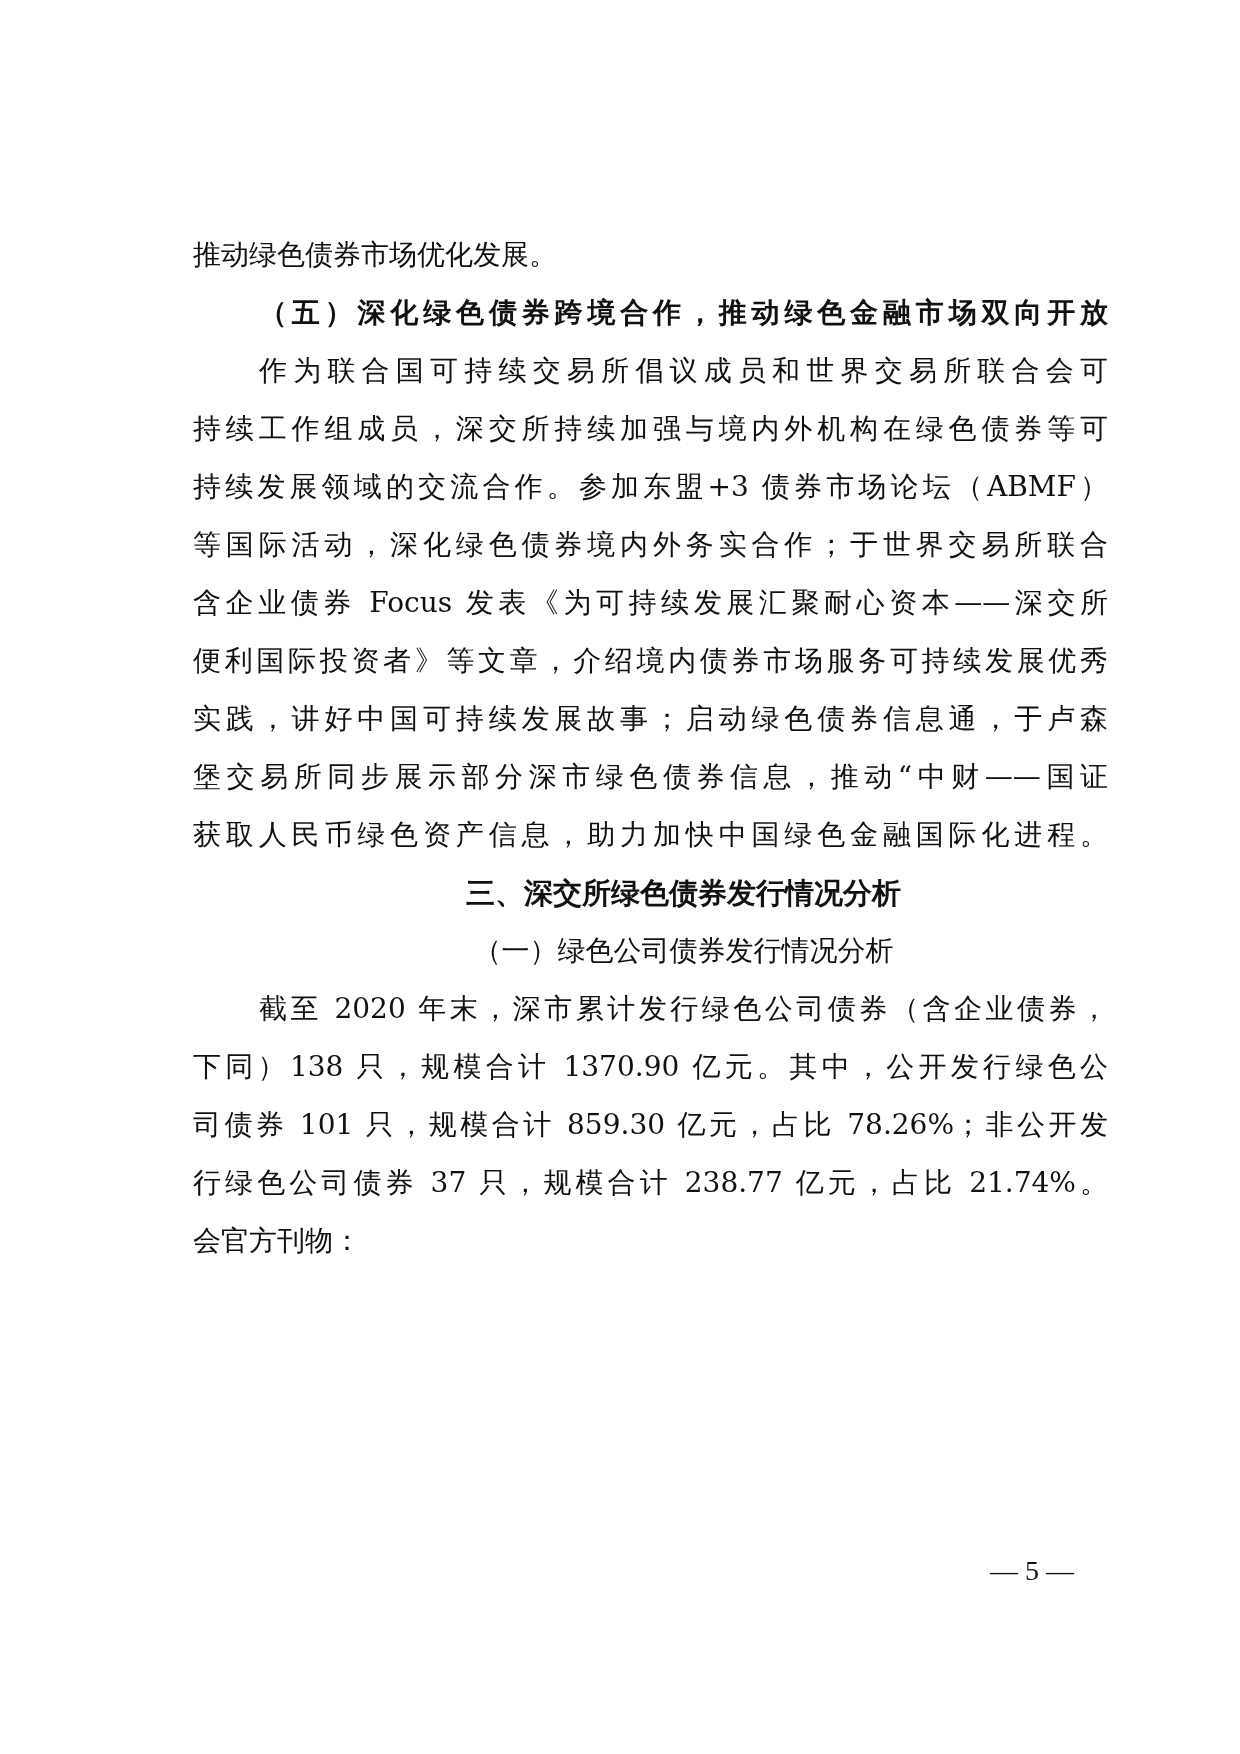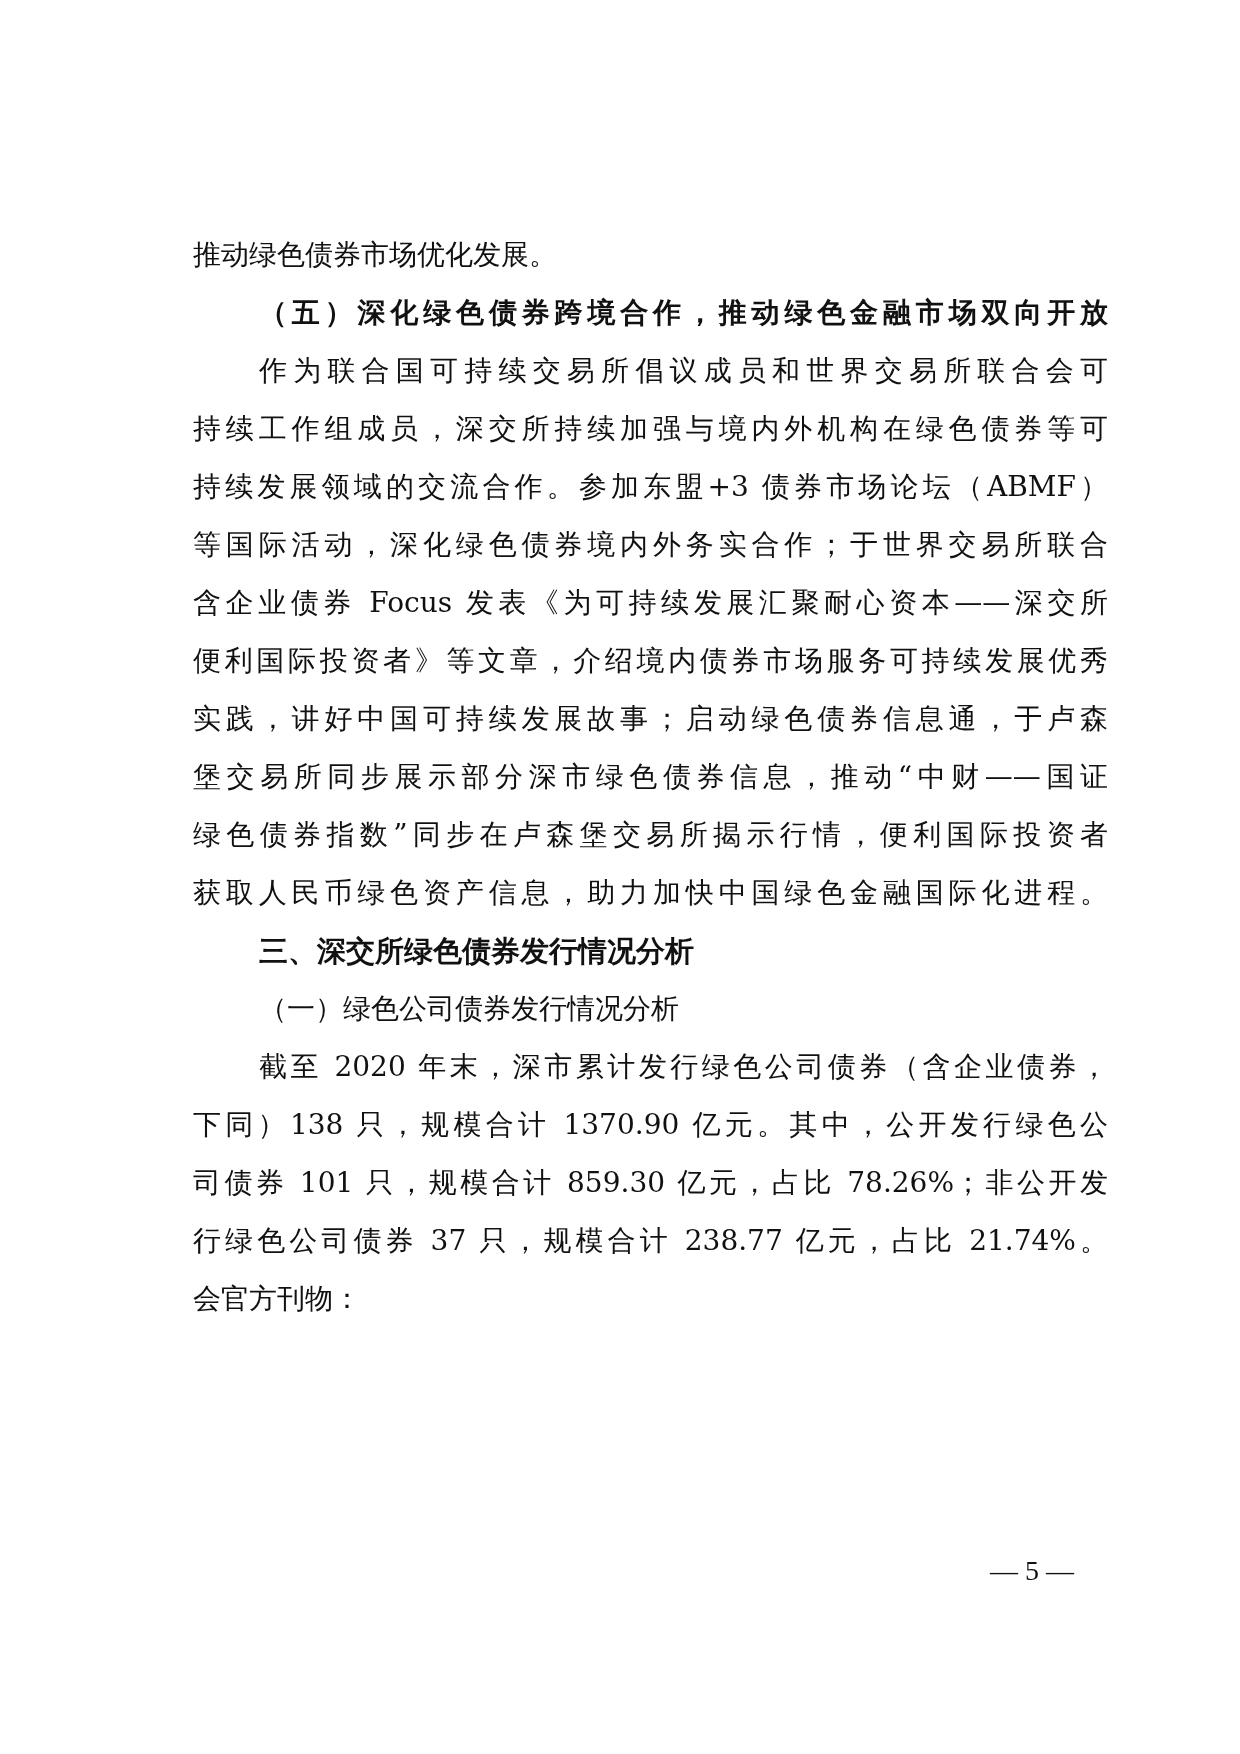--- a/index.html
+++ b/index.html
@@ -38,20 +38,21 @@
       white-space: nowrap;
       overflow: visible;
       letter-spacing: 0;
     }
     .line.full {
       text-align: justify;
       text-align-last: justify;
     }
     .line.indent {
       padding-left: 66px;
+      text-align: center;
     }
     .line.body-font {
       font-family: "DejaVu Serif", "Liberation Serif", serif;
       font-weight: normal;
     }
     .line.subhead-bold {
       font-family: "DejaVu Serif", "Liberation Serif", serif;
       font-weight: bold;
     }
     .line.section-head {
@@ -85,21 +86,20 @@
     <div class="line body-font">推动绿色债券市场优化发展。</div>
     <div class="line subhead-bold indent full">（五）深化绿色债券跨境合作，推动绿色金融市场双向开放</div>
     <div class="line body-font indent full">作为联合国可持续交易所倡议成员和世界交易所联合会可</div>
     <div class="line body-font full">持续工作组成员，深交所持续加强与境内外机构在绿色债券等可</div>
     <div class="line body-font full">持续发展领域的交流合作。参加东盟+3 债券市场论坛（ABMF）</div>
     <div class="line body-font full">等国际活动，深化绿色债券境内外务实合作；于世界交易所联合</div>
     <div class="line body-font full">含企业债券 Focus 发表《为可持续发展汇聚耐心资本——深交所</div>
     <div class="line body-font full">便利国际投资者》等文章，介绍境内债券市场服务可持续发展优秀</div>
     <div class="line body-font full">实践，讲好中国可持续发展故事；启动绿色债券信息通，于卢森</div>
     <div class="line body-font full">堡交易所同步展示部分深市绿色债券信息，推动“中财——国证</div>
-    <div class="line body-font full">绿色债券指数”同步在卢森堡交易所揭示行情，便利国际投资者</div>
     <div class="line body-font full">获取人民币绿色资产信息，助力加快中国绿色金融国际化进程。</div>
     <div class="line section-head indent">三、深交所绿色债券发行情况分析</div>
     <div class="line subhead-kai indent">（一）绿色公司债券发行情况分析</div>
     <div class="line body-font indent full">截至 2020 年末，深市累计发行绿色公司债券（含企业债券，</div>
     <div class="line body-font full">下同）138 只，规模合计 1370.90 亿元。其中，公开发行绿色公</div>
     <div class="line body-font full">司债券 101 只，规模合计 859.30 亿元，占比 78.26%；非公开发</div>
     <div class="line body-font full">行绿色公司债券 37 只，规模合计 238.77 亿元，占比 21.74%。</div>
     <div class="line body-font">会官方刊物：</div>
   </div>
 

